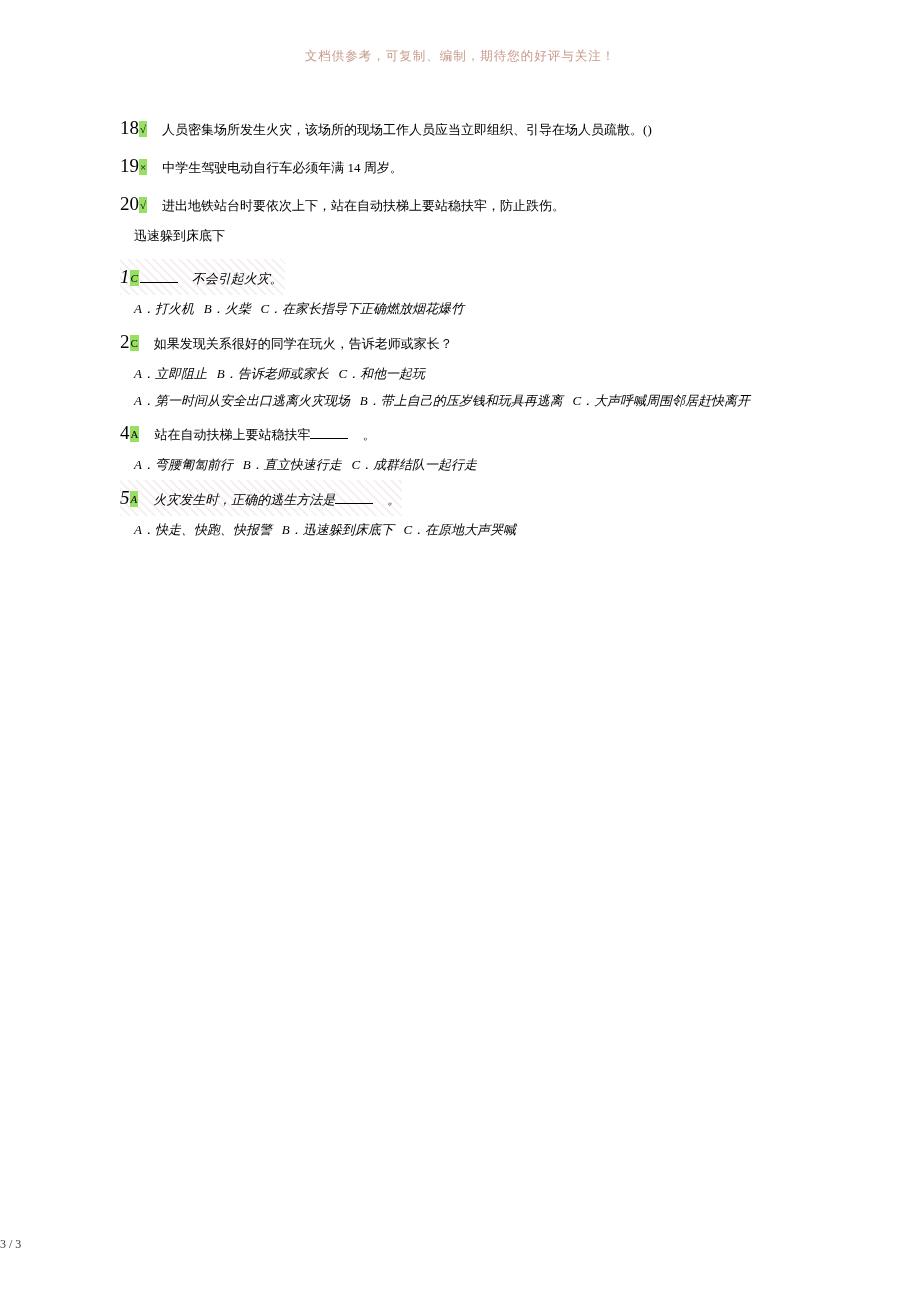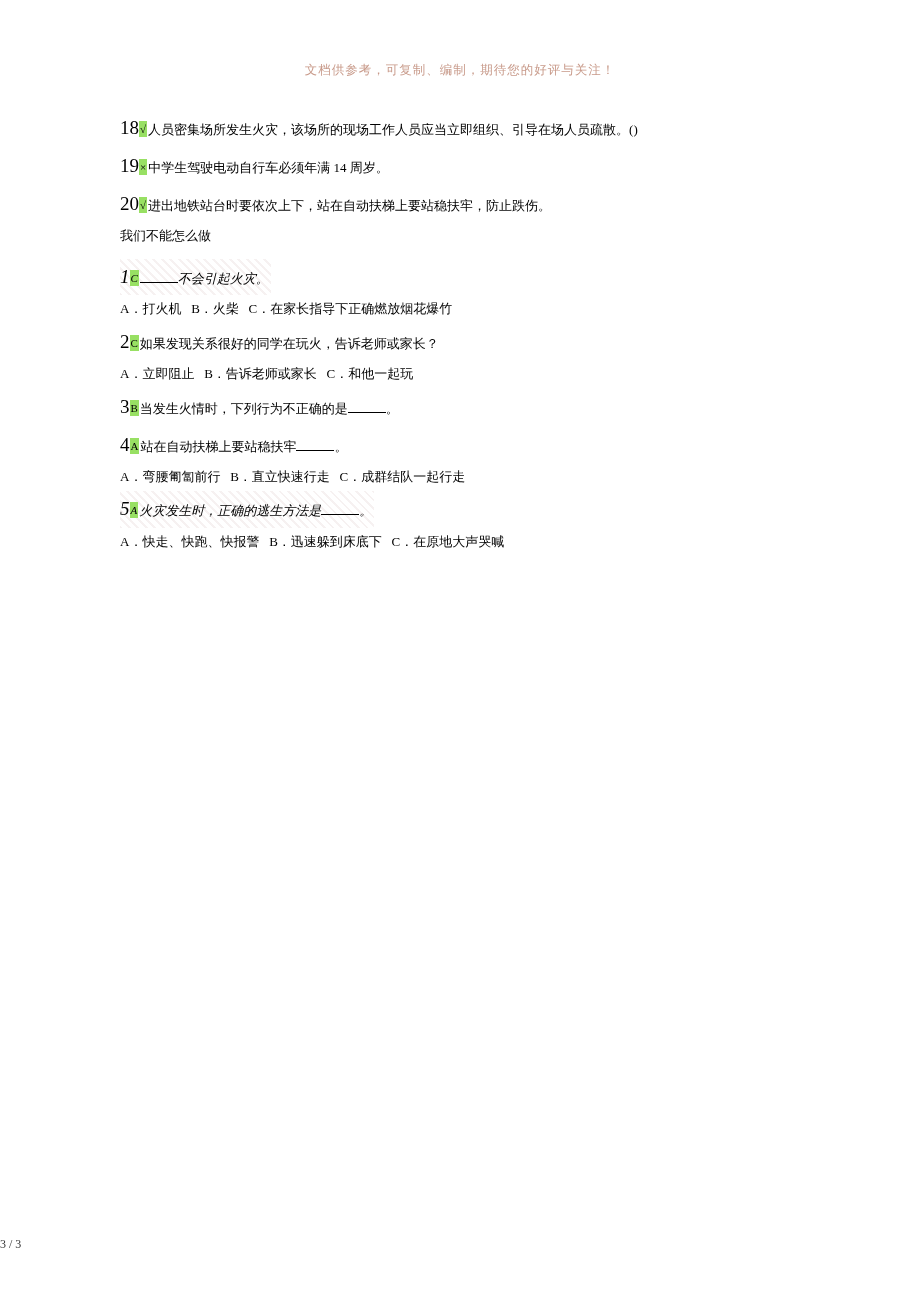--- a/index.html
+++ b/index.html
@@ -7,21 +7,21 @@
     width: 920px;
     height: 1302px;
     background: #ffffff;
     font-family: "SimSun", "宋体", serif;
     font-size: 13px;
     color: #000;
     position: relative;
   }
   .header-note {
     position: absolute;
-    top: 62px;
+    top: 48px;
     left: 0;
     width: 920px;
     text-align: center;
     font-size: 12.5px;
     color: #c89a8a;
     letter-spacing: 1px;
   }
   .content {
     position: absolute;
     top: 110px;
@@ -40,22 +40,22 @@
   }
   .mark {
     display: inline-block;
     background: #98e063;
     font-size: 11px;
     line-height: 16px;
     padding: 0 1px;
     vertical-align: 1px;
     margin-right: 1px;
   }
-  .latin { font-family: "Times New Roman", Arial, sans-serif; }
-  .plain { font-size: 13px; }
+  .latin { font-family: "Times New Roman", Arial, sans-serif; font-style: italic; }
+  .plain { font-size: 13px; padding-left: 14px; }
   .striped {
     background: repeating-linear-gradient(45deg,
       rgba(220,200,200,0.25) 0px,
       rgba(220,200,200,0.25) 2px,
       rgba(255,255,255,0) 2px,
       rgba(255,255,255,0) 6px);
     display: inline-block;
     padding-right: 2px;
     font-style: italic;
   }
@@ -87,38 +87,36 @@
   <div class="line">
     <span class="num">18</span><span class="mark">√</span><span class="plain">人员密集场所发生火灾，该场所的现场工作人员应当立即组织、引导在场人员疏散。()</span>
   </div>
   <div class="line">
     <span class="num">19</span><span class="mark">×</span><span class="plain">中学生驾驶电动自行车必须年满 14 周岁。</span>
   </div>
   <div class="line">
     <span class="num">20</span><span class="mark">√</span><span class="plain">进出地铁站台时要依次上下，站在自动扶梯上要站稳扶牢，防止跌伤。</span>
   </div>
 
-  <div class="line plain">我们不能怎么做</div>
+  <div class="line plain">迅速躲到床底下</div>
   <div class="gap"></div>
 
   <div class="line">
     <span class="striped">
       <span class="num">1</span><span class="mark">C</span><span class="blank"></span><span class="plain">不会引起火灾。</span>
     </span>
   </div>
   <div class="line plain latin">A．打火机&nbsp;&nbsp;&nbsp;B．火柴&nbsp;&nbsp;&nbsp;C．在家长指导下正确燃放烟花爆竹</div>
 
   <div class="line">
     <span class="num">2</span><span class="mark">C</span><span class="plain">如果发现关系很好的同学在玩火，告诉老师或家长？</span>
   </div>
   <div class="line plain latin">A．立即阻止&nbsp;&nbsp;&nbsp;B．告诉老师或家长&nbsp;&nbsp;&nbsp;C．和他一起玩</div>
 
-  <div class="line">
-    <span class="num">3</span><span class="mark">B</span><span class="plain">当发生火情时，下列行为不正确的是</span><span class="blank"></span><span class="plain">。</span>
-  </div>
+  <div class="line plain latin">A．第一时间从安全出口逃离火灾现场&nbsp;&nbsp;&nbsp;B．带上自己的压岁钱和玩具再逃离&nbsp;&nbsp;&nbsp;C．大声呼喊周围邻居赶快离开</div>
 
   <div class="line">
     <span class="num">4</span><span class="mark">A</span><span class="plain">站在自动扶梯上要站稳扶牢</span><span class="blank"></span><span class="plain">。</span>
   </div>
   <div class="line plain latin">A．弯腰匍匐前行&nbsp;&nbsp;&nbsp;B．直立快速行走&nbsp;&nbsp;&nbsp;C．成群结队一起行走</div>
 
   <div class="line">
     <span class="striped">
       <span class="num">5</span><span class="mark">A</span><span class="plain">火灾发生时，正确的逃生方法是</span><span class="blank"></span><span class="plain">。</span>
     </span>

